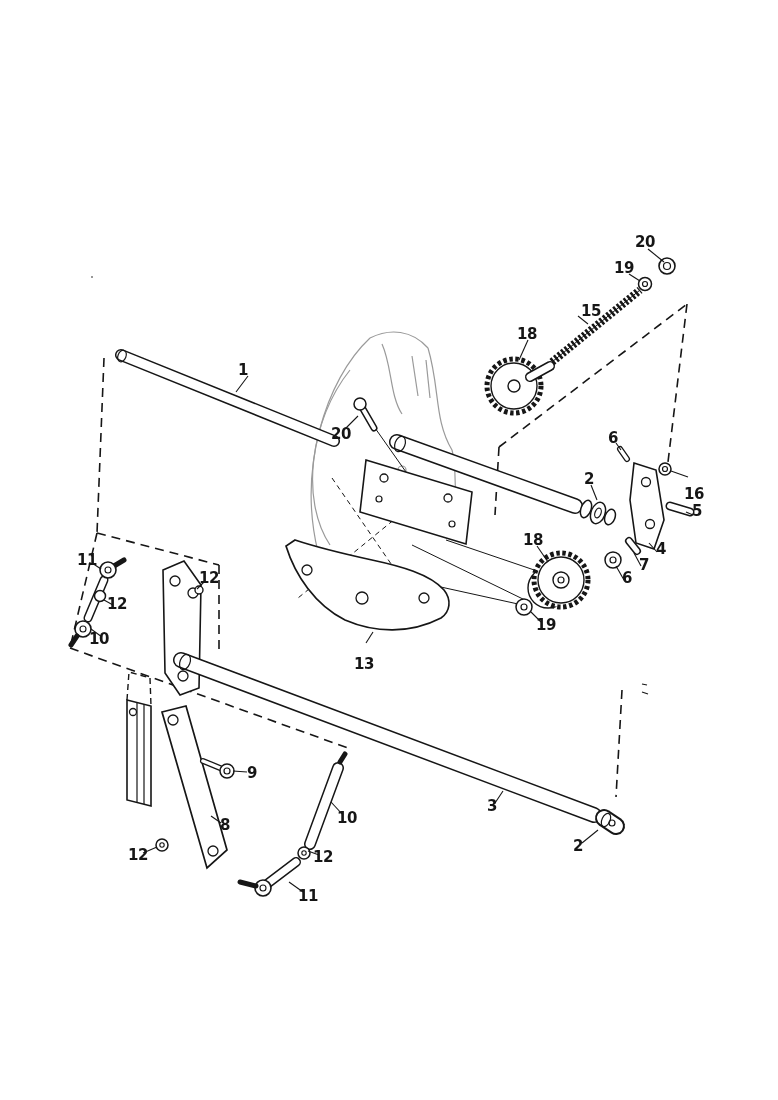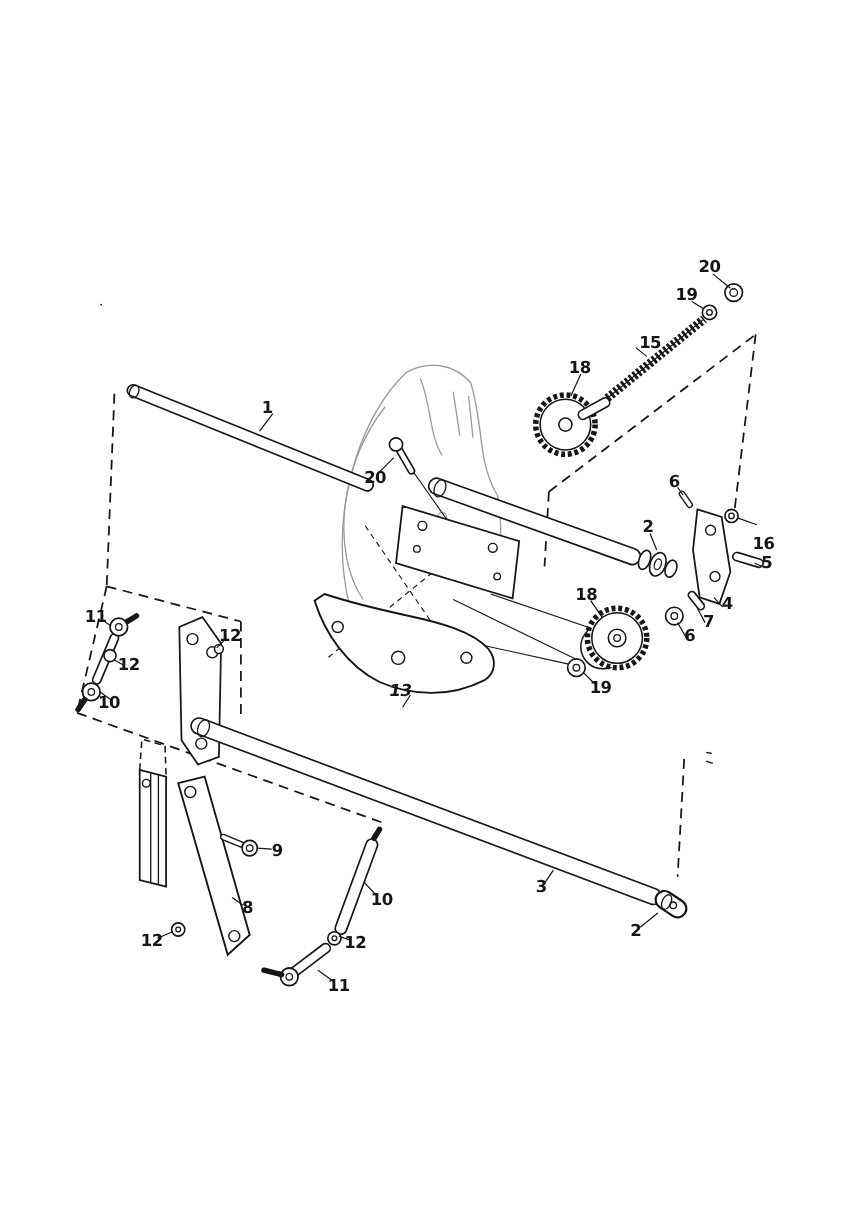--- a/index.html
+++ b/index.html
@@ -271,21 +271,21 @@
       <div class="part-label" style="left: 697px; top: 511px;">5</div>
       <div class="part-label" style="left: 533px; top: 540px;">18</div>
       <div class="part-label" style="left: 661px; top: 549px;">4</div>
       <div class="part-label" style="left: 87px; top: 560px;">11</div>
       <div class="part-label" style="left: 644px; top: 565px;">7</div>
       <div class="part-label" style="left: 209px; top: 578px;">12</div>
       <div class="part-label" style="left: 627px; top: 578px;">6</div>
       <div class="part-label" style="left: 117px; top: 604px;">12</div>
       <div class="part-label" style="left: 546px; top: 625px;">19</div>
       <div class="part-label" style="left: 99px; top: 639px;">10</div>
-      <div class="part-label" style="left: 364px; top: 628px; font-style: italic;">13</div>
+      <div class="part-label" style="left: 364px; top: 664px;">13</div>
       <div class="part-label" style="left: 252px; top: 773px;">9</div>
       <div class="part-label" style="left: 492px; top: 806px;">3</div>
       <div class="part-label" style="left: 347px; top: 818px;">10</div>
       <div class="part-label" style="left: 225px; top: 825px;">8</div>
       <div class="part-label" style="left: 578px; top: 846px;">2</div>
       <div class="part-label" style="left: 138px; top: 855px;">12</div>
       <div class="part-label" style="left: 323px; top: 857px;">12</div>
       <div class="part-label" style="left: 308px; top: 896px;">11</div>
     </div>
 </div>

